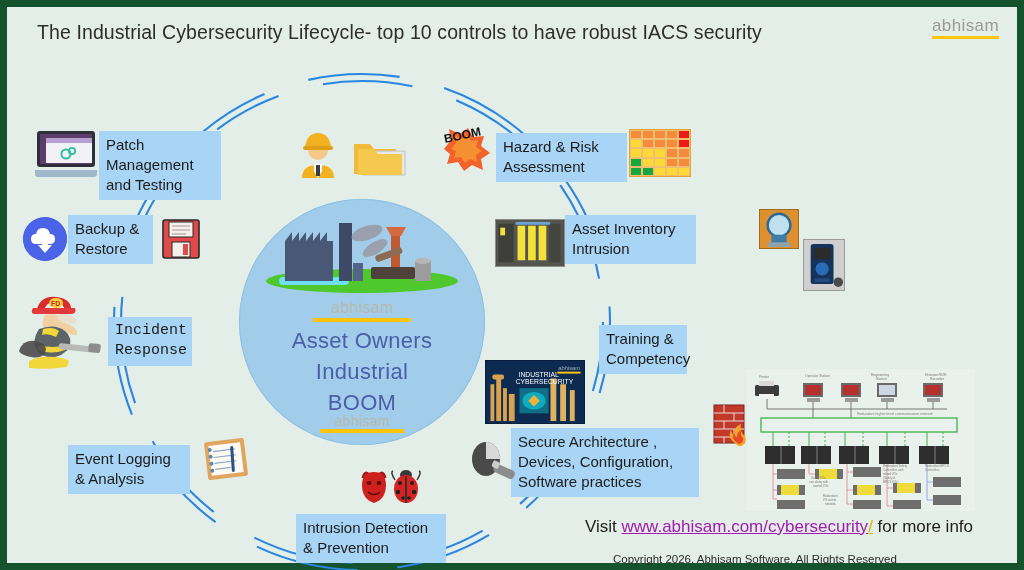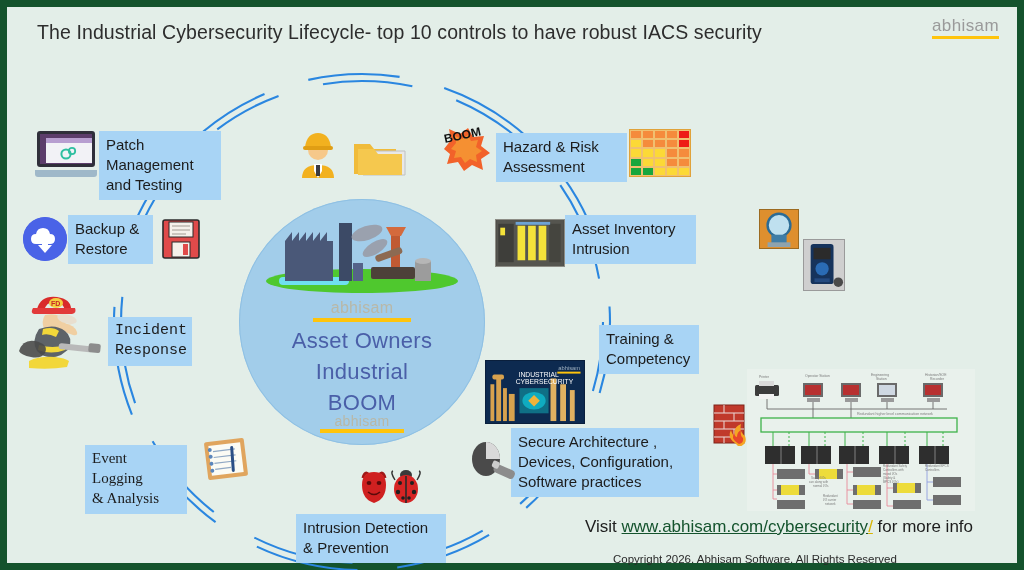--- a/index.html
+++ b/index.html
@@ -135,21 +135,21 @@
   .fw { width: 36px; height: 44px; }
 
   
   .netdiag { width: 228px; height: 142px; }
 
   
   .visit {
     position: absolute; left: 578px; top: 510px;
     font-size: 17px; color: #1d1d1d; white-space: nowrap;
   }
-  .visit a { color: #14532d; text-decoration: underline; }
+  .visit a { color: #a21caf; text-decoration: underline; }
   .visit .slash { color:#d8b400; text-decoration: underline; }
   .copyright {
     position: absolute; left: 606px; top: 546px;
     font-size: 11.5px; color: #2a2a2a; white-space: nowrap;
   }
 </style>
 </head>
 <body>
 
 <div id="stage">
@@ -287,21 +287,21 @@
   <svg class="icon hhld" style="left:677px; top:232px;" viewBox="0 0 42 52">
     <rect width="42" height="52" fill="#cfcfcf"></rect>
     <rect x="7" y="4" width="24" height="42" rx="3" fill="#16335c"></rect>
     <rect x="10" y="8" width="18" height="12" fill="#2b2b2b"></rect>
     <circle cx="19" cy="30" r="7" fill="#2a6bb5"></circle>
     <rect x="11" y="40" width="16" height="4" fill="#244a80"></rect>
     <circle cx="36" cy="44" r="5" fill="#4a4a4a"></circle>
   </svg>
 
   
-  <div class="lbl" style="left:592px; top:318px; width:100px;">Training &amp;
+  <div class="lbl" style="left:592px; top:318px; width:88px;">Training &amp;
 Competency</div>
 
   <div class="icon cover" style="left:478px; top:297px;">
     <svg viewBox="0 0 100 64" style="position:absolute;inset:0;width:100%;height:100%;">
       <rect width="100" height="64" fill="#0d2a50"></rect>
       <g fill="#d8a24e">
         <rect x="4" y="24" width="4" height="38"></rect>
           <rect x="10" y="18" width="5" height="44"></rect>
         <rect x="17" y="28" width="4" height="34"></rect>
           <rect x="23" y="34" width="6" height="28"></rect>
@@ -356,21 +356,21 @@
           <circle cx="53" cy="15" r="2"></circle>
         <circle cx="39" cy="24" r="2.2"></circle>
           <circle cx="55" cy="24" r="2.2"></circle>
         <circle cx="44" cy="30" r="1.8"></circle>
           <circle cx="50" cy="30" r="1.8"></circle>
       </g>
     </g>
   </svg>
 
   
-  <div class="lbl" style="left:78px; top:438px; width:102px;font-family:Liberation Serif, serif;">Event Logging
+  <div class="lbl" style="left:61px; top:438px; width:122px;">Event Logging
 &amp; Analysis</div>
 
   <svg class="icon clip" style="left:196px; top:430px;" viewBox="0 0 46 44">
     <rect x="3" y="3" width="40" height="38" rx="2" fill="#e0a55e" transform="rotate(-7 23 22)"></rect>
     <rect x="7" y="7" width="32" height="30" fill="#fbfbf4" transform="rotate(-7 23 22)"></rect>
     <g stroke="#8fa8c4" stroke-width="1.2" transform="rotate(-7 23 22)">
       <line x1="11" y1="13" x2="33" y2="13"></line>
         <line x1="11" y1="19" x2="33" y2="19"></line>
       <line x1="11" y1="25" x2="33" y2="25"></line>
         <line x1="11" y1="31" x2="27" y2="31"></line>

